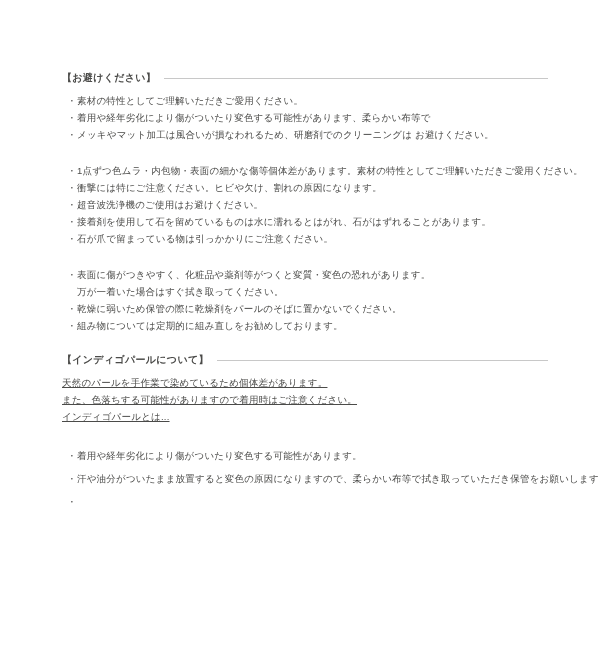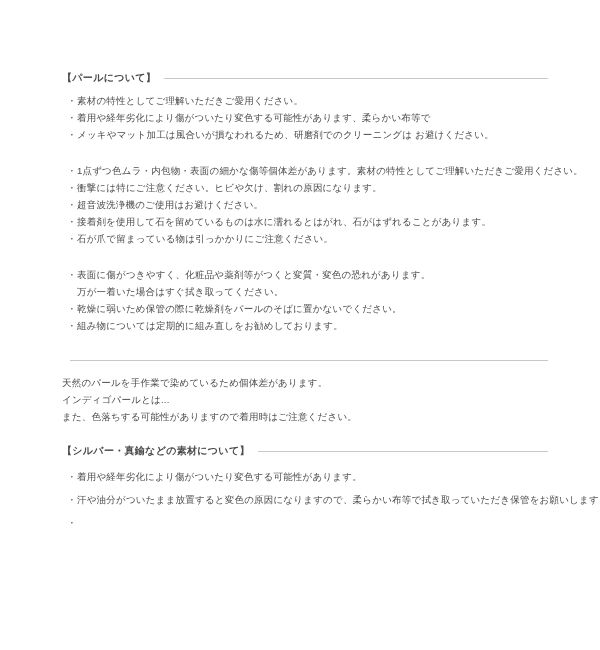--- a/index.html
+++ b/index.html
@@ -48,37 +48,37 @@
   }
   .line {
     display: flex;
     font-size: 9.5px;
     line-height: 17px;
     letter-spacing: 0.2px;
     white-space: nowrap;
   }
   .line.bullet { padding-left: 5px; }
   .line.continuation { padding-left: 15px; }
-  .line.plain { padding-left: 0; }
+  .line.plain { padding-left: 0; text-decoration: underline; }
   .marker {
     width: 10px;
     flex: 0 0 auto;
   }
   .section.wide .line {
     line-height: 23px;
   }
 </style>
 </head>
 <body>
 
 <div class="page">
   <div id="sections-root">
       <section class="section">
         <div class="section-header">
-          <span class="section-title">【パールについて】</span>
+          <span class="section-title">【お避けください】</span>
           <span class="rule"></span>
         </div>
         <div class="lines">
           <div class="line bullet">
             <span class="marker">・</span>
             <span class="txt">素材の特性としてご理解いただきご愛用ください。</span>
           </div>
           <div class="line bullet">
             <span class="marker">・</span>
             <span class="txt">着用や経年劣化により傷がついたり変色する可能性があります、柔らかい布等で</span>
@@ -127,39 +127,36 @@
             <span class="txt">乾燥に弱いため保管の際に乾燥剤をパールのそばに置かないでください。</span>
           </div>
           <div class="line bullet">
             <span class="marker">・</span>
             <span class="txt">組み物については定期的に組み直しをお勧めしております。</span>
           </div>
         </div>
       </section>
       <section class="section">
         <div class="section-header">
+          <span class="section-title">【インディゴパールについて】</span>
           <span class="rule"></span>
         </div>
         <div class="lines">
           <div class="line plain">
             <span class="txt">天然のパールを手作業で染めているため個体差があります。</span>
           </div>
           <div class="line plain">
-            <span class="txt">インディゴパールとは...</span>
+            <span class="txt">また、色落ちする可能性がありますので着用時はご注意ください。</span>
           </div>
           <div class="line plain">
-            <span class="txt">また、色落ちする可能性がありますので着用時はご注意ください。</span>
+            <span class="txt">インディゴパールとは...</span>
           </div>
         </div>
       </section>
       <section class="section wide">
-        <div class="section-header">
-          <span class="section-title">【シルバー・真鍮などの素材について】</span>
-          <span class="rule"></span>
-        </div>
         <div class="lines">
           <div class="line bullet">
             <span class="marker">・</span>
             <span class="txt">着用や経年劣化により傷がついたり変色する可能性があります。</span>
           </div>
           <div class="line bullet">
             <span class="marker">・</span>
             <span class="txt">汗や油分がついたまま放置すると変色の原因になりますので、柔らかい布等で拭き取っていただき保管をお願いします。</span>
           </div>
           <div class="line bullet">

